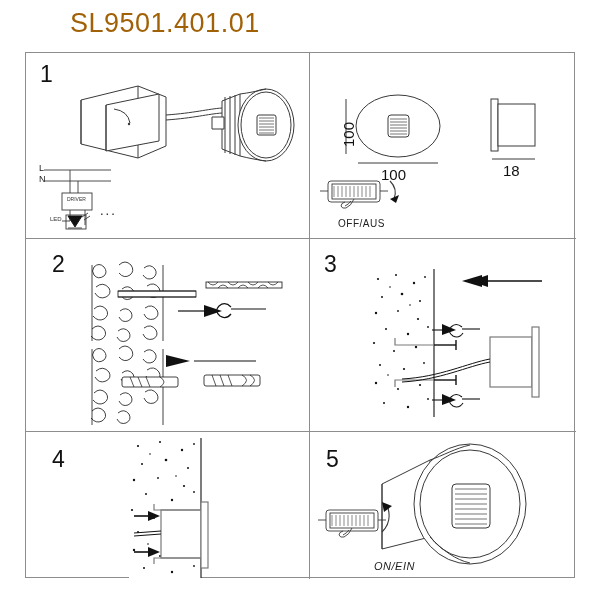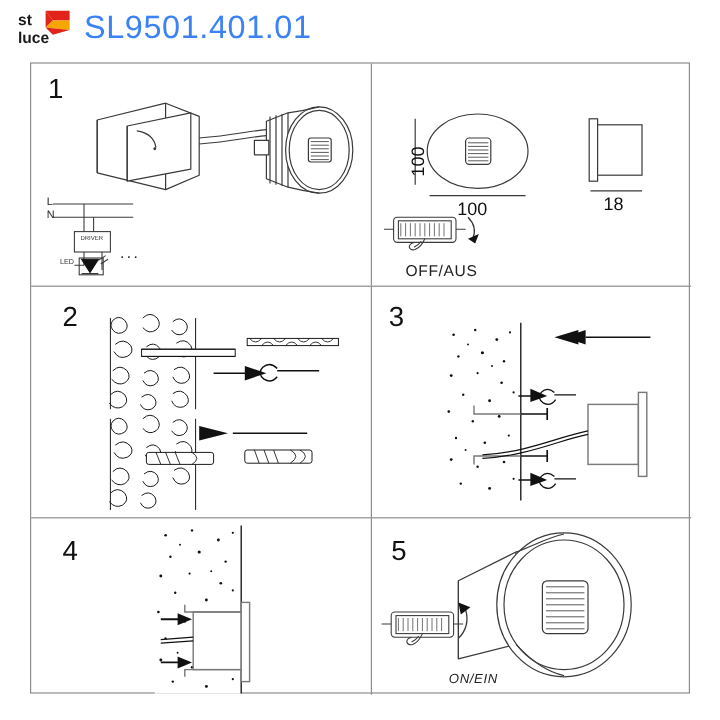--- a/index.html
+++ b/index.html
@@ -10,21 +10,21 @@
   }
   
   #header{
     position:absolute;left:0;top:0;width:600px;height:48px;
   }
   #logo{
     position:absolute;left:14px;top:7px;width:46px;height:34px;
   }
   #title{
     position:absolute;left:70px;top:8px;
-    font-size:27px;letter-spacing:.5px;color:#3b82f6;
+    font-size:27px;letter-spacing:.5px;color:#a16207;
     font-family:"Liberation Sans", sans-serif;
   }
   
   #grid{
     position:absolute;left:25px;top:52px;width:550px;height:526px;
     border:1.5px solid #8d8d8d;box-sizing:border-box;
   }
   .cell{position:absolute;box-sizing:border-box;overflow:hidden;}
   .c1{left:0;top:0;width:283px;height:185px;}
   .c2{left:283px;top:0;width:267px;height:185px;border-left:1.5px solid #8d8d8d;}
@@ -53,33 +53,20 @@
   .tiny{
     position:absolute;font-size:5px;color:#333;
     font-family:"Liberation Sans", sans-serif;
   }
 </style>
 </head>
 <body>
 
 <div id="header">
 
-  <div id="logo">
-    <svg width="46" height="34" viewBox="0 0 46 34">
-
-      <polygon points="24,2 44,2 44,10 30,10" fill="#e2231a"></polygon>
-      <polygon points="24,2 30,10 24,16" fill="#e2231a"></polygon>
-      <polygon points="30,10 44,10 44,18 24,16" fill="#f7a600"></polygon>
-      <polygon points="24,16 44,18 30,22" fill="#e2231a"></polygon>
-
-      <text x="1" y="14" font-family="Liberation Sans, sans-serif" font-size="13" font-weight="bold" fill="#1a1a1a">st</text>
-
-      <text x="1" y="29" font-family="Liberation Sans, sans-serif" font-size="13" font-weight="bold" fill="#1a1a1a">luce</text>
-    </svg>
-  </div>
 
   <div id="title">SL9501.401.01</div>
 </div>
 
 <div id="grid">
 
   <div class="cell c1">
     <div class="stepnum" style="left:14px;top:8px;">1</div>
 
     <svg width="283" height="185" viewBox="0 0 283 185">
@@ -194,21 +181,21 @@
         <path d="M35,153 q4,-2 6,-5"></path>
 
         <path d="M80,128 q8,8 4,18" stroke-width="1.1"></path>
         <polygon points="80,146 89,142 86,150" fill="#111" stroke="none"></polygon>
       </g>
     </svg>
 
     <div class="dimv" style="left:30px;top:94px;">100</div>
     <div class="dim" style="left:71px;top:113px;">100</div>
     <div class="dim" style="left:193px;top:109px;">18</div>
-    <div class="lbl" style="left:28px;top:165px;font-size:13px;">OFF/AUS</div>
+    <div class="lbl" style="left:28px;top:165px;font-size:10px;">OFF/AUS</div>
   </div>
 
   <div class="cell c3">
     <div class="stepnum" style="left:26px;top:12px;">2</div>
 
     <svg width="283" height="193" viewBox="0 0 283 193">
 
       <g fill="none" stroke="#111" stroke-width="0.8">
 
         <g stroke-width="0.8">

